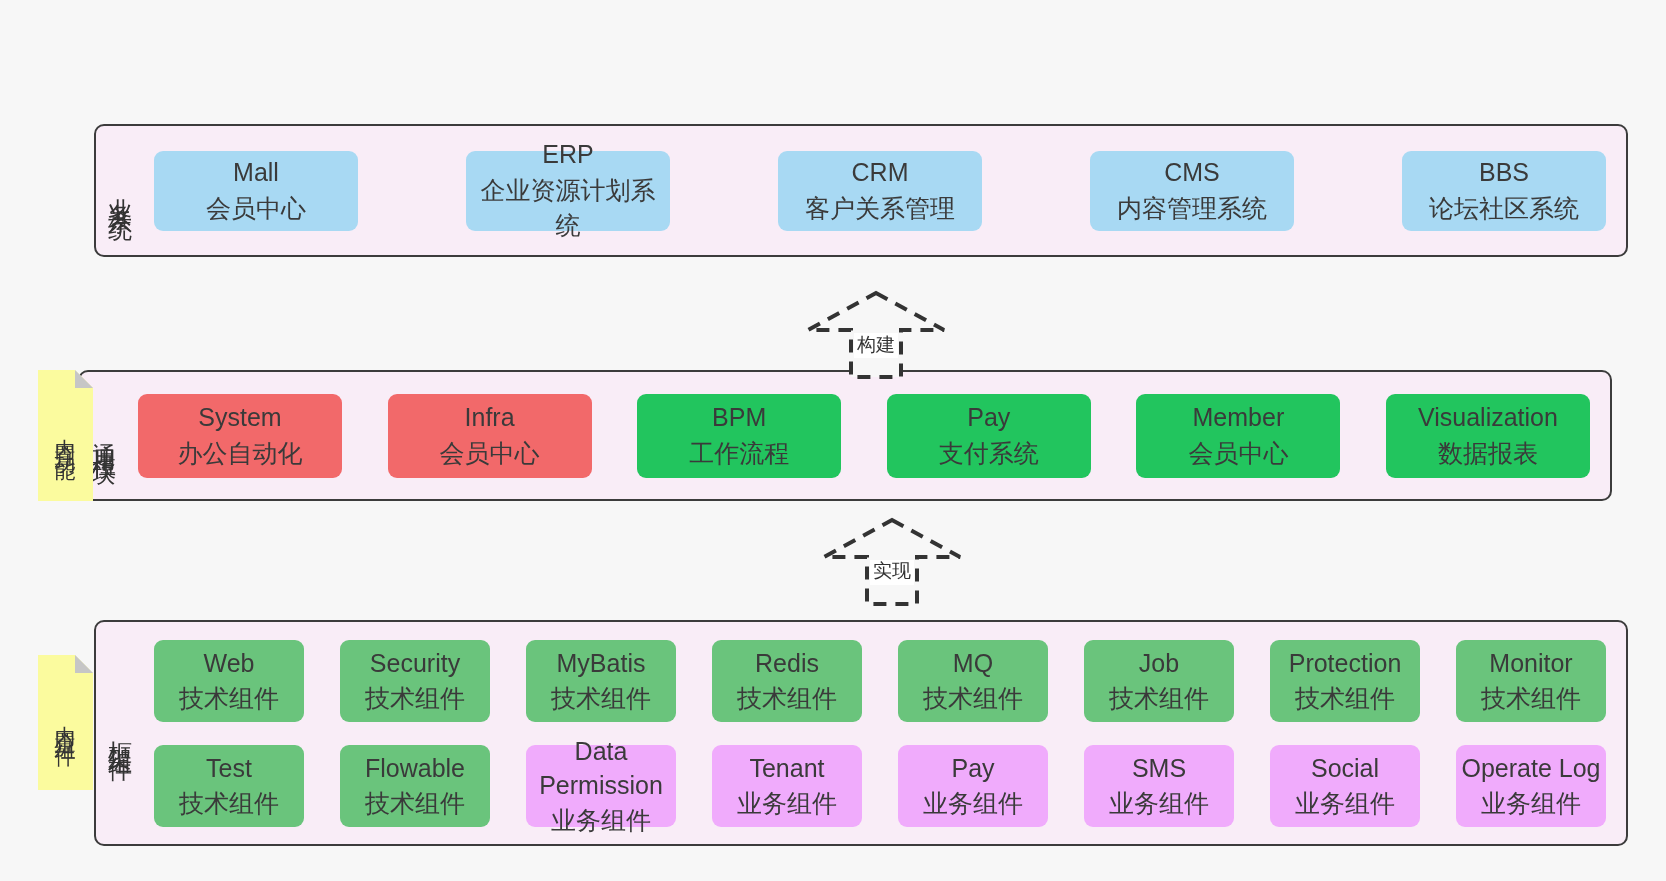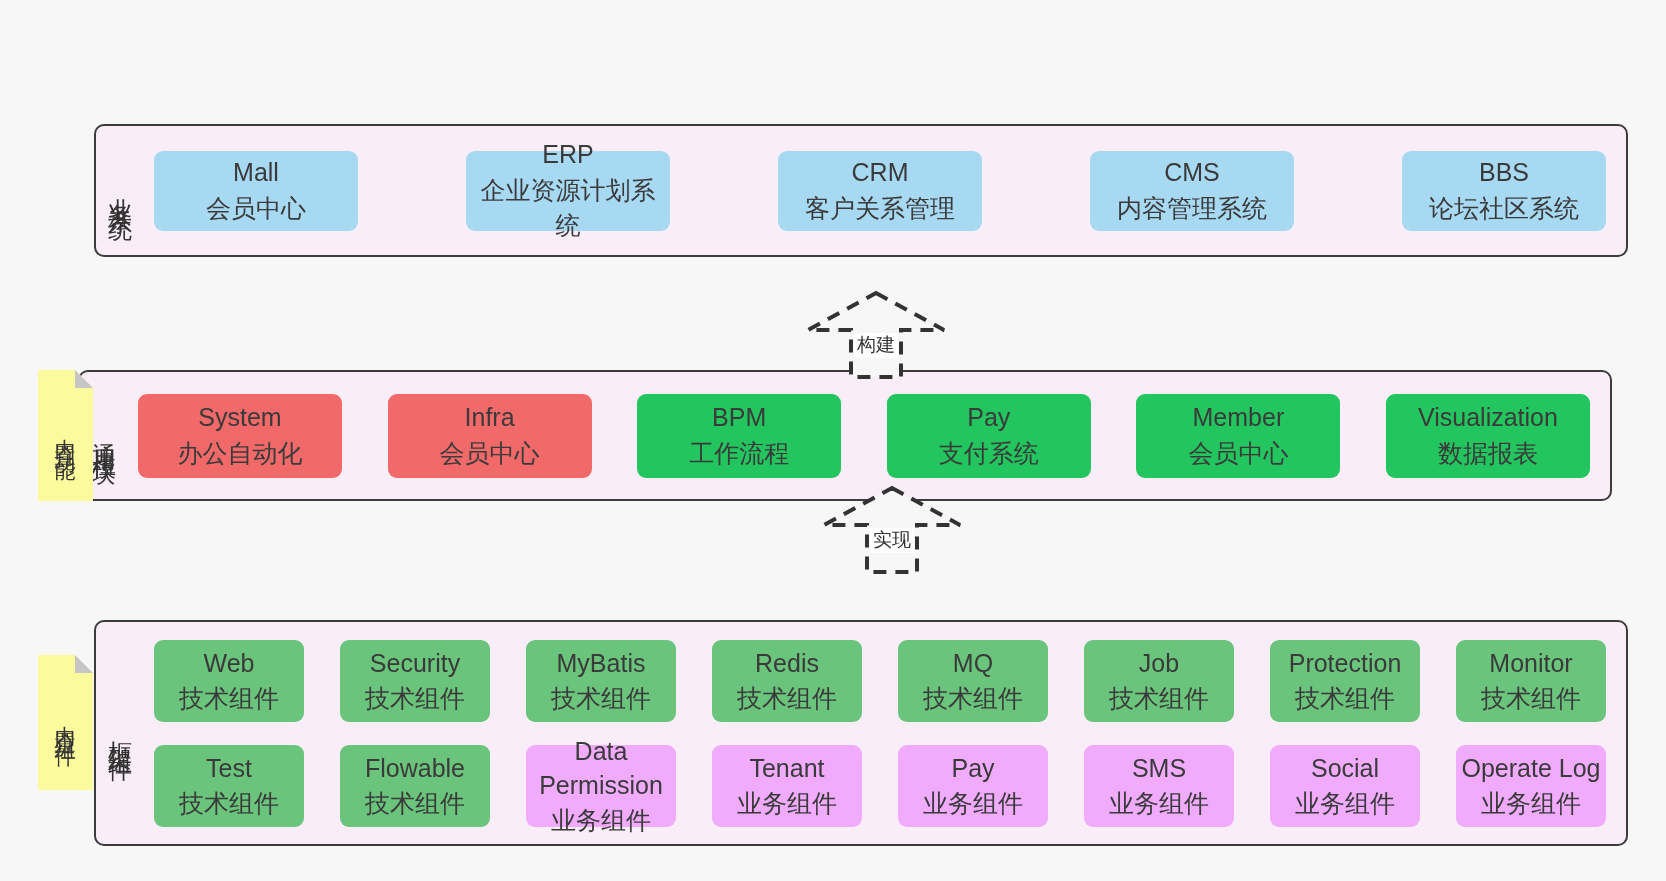--- a/index.html
+++ b/index.html
@@ -73,21 +73,21 @@
     background:linear-gradient(to bottom left, rgba(0,0,0,0) 45%, #c6c6c6 46%);
   }
   .note-label {
     writing-mode:vertical-rl; text-orientation:upright;
     font-size:21px; letter-spacing:7px; line-height:1; color:#333;
   }
 
   
   .connector { position:absolute; width:144px; height:92px; z-index:2; }
   #connector-build     { left:804px; top:289px; }
-  #connector-implement { left:820px; top:484px; }
+  #connector-implement { left:820px; top:516px;font-family:Liberation Mono, monospace; }
   .connector svg { display:block; width:100%; height:100%; }
   .connector-label {
     position:absolute; top:44px; left:50%; transform:translateX(-50%);
     background:#ffffff; padding:0 3px;
     font-size:19px; line-height:1.3; color:#333; white-space:nowrap;
   }
 </style>
 </head>
 <body>
 

